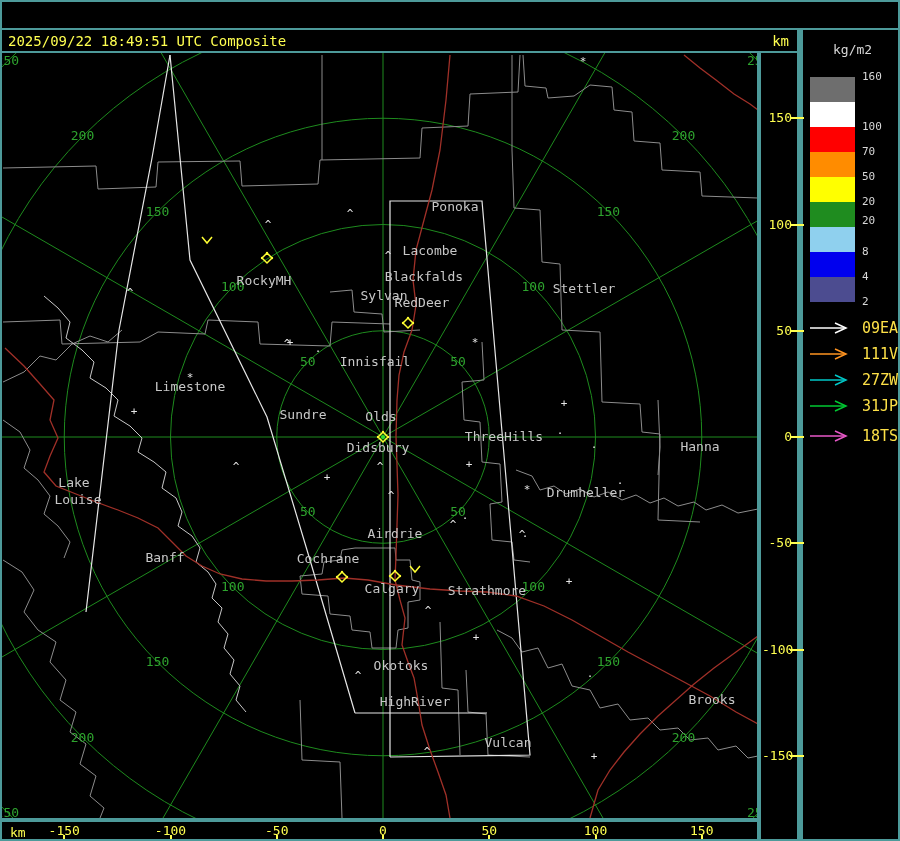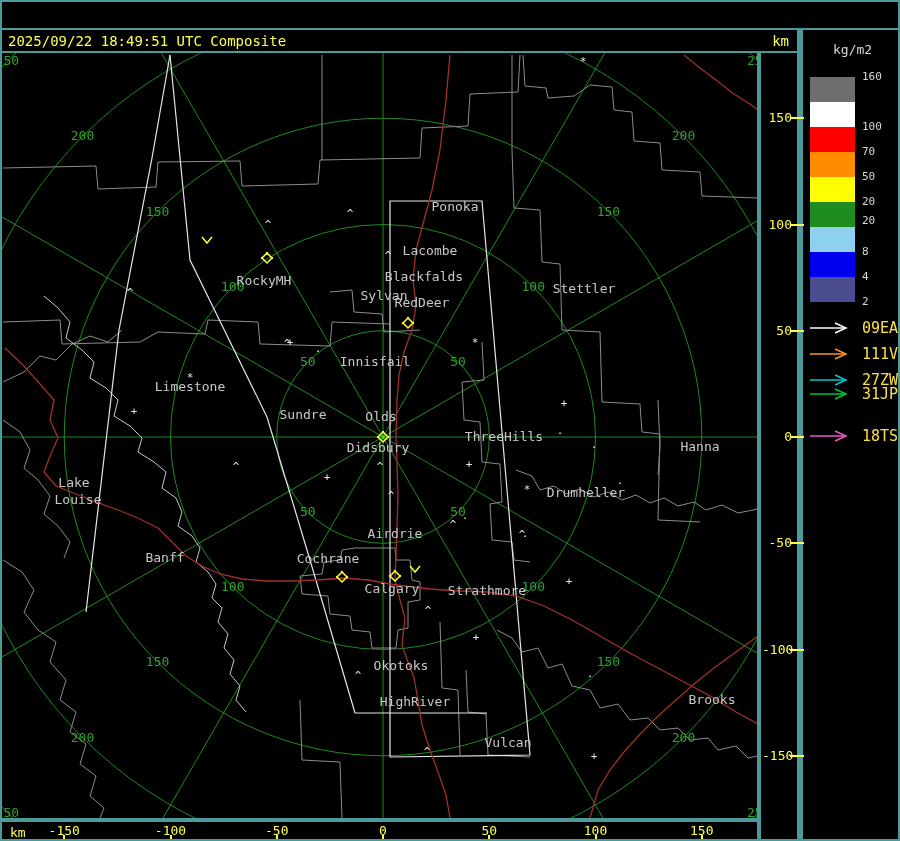--- a/index.html
+++ b/index.html
@@ -286,21 +286,21 @@
         </svg>
         <span class="sl">111V</span>
       </div>
       <div class="site-row" style="top: 340px;">
         <svg width="44" height="14">
           <line x1="2" y1="7" x2="36" y2="7" stroke="#00c8c8" stroke-width="1.5"></line>
           <path d="M27,2 L38,7 L27,12" fill="none" stroke="#00c8c8" stroke-width="1.5"></path>
         </svg>
         <span class="sl">27ZW</span>
       </div>
-      <div class="site-row" style="top: 354px;">
+      <div class="site-row" style="top: 366px;">
         <svg width="44" height="14">
           <line x1="2" y1="7" x2="36" y2="7" stroke="#00c832" stroke-width="1.5"></line>
           <path d="M27,2 L38,7 L27,12" fill="none" stroke="#00c832" stroke-width="1.5"></path>
         </svg>
         <span class="sl">31JP</span>
       </div>
       <div class="site-row" style="top: 396px;">
         <svg width="44" height="14">
           <line x1="2" y1="7" x2="36" y2="7" stroke="#e858c8" stroke-width="1.5"></line>
           <path d="M27,2 L38,7 L27,12" fill="none" stroke="#e858c8" stroke-width="1.5"></path>

